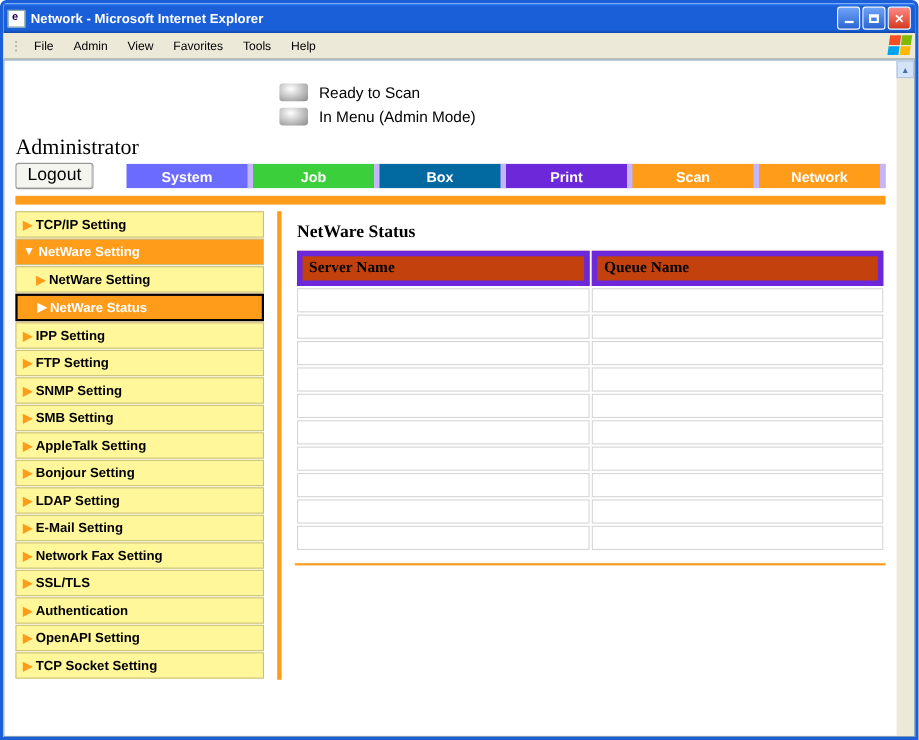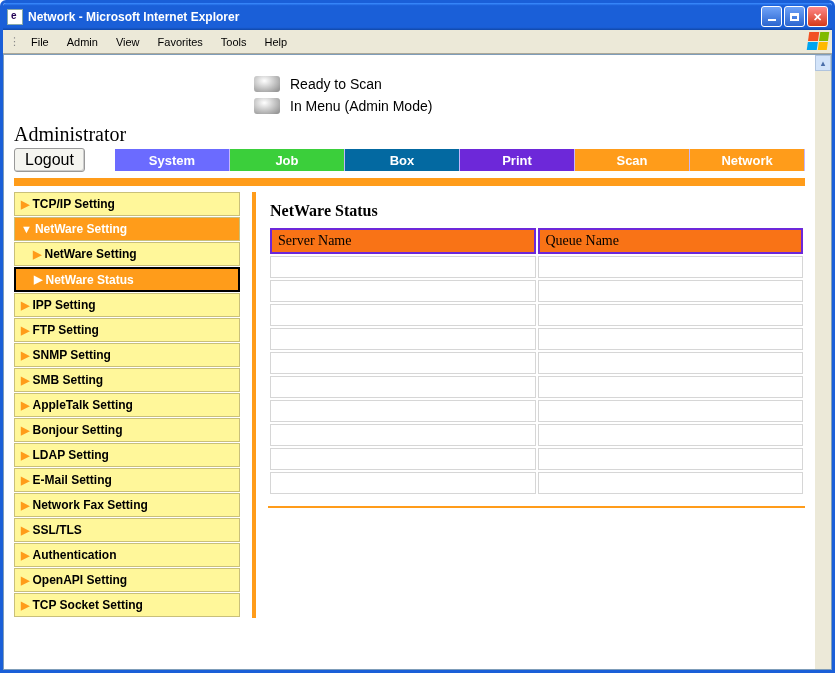--- a/index.html
+++ b/index.html
@@ -109,21 +109,21 @@
   .admin-label { font-family: "Times New Roman", serif; font-size: 20px; margin-top:6px; margin-bottom:2px;}
   .tab-row { display:flex; align-items:center; gap:0; }
   .logout-btn {
     font-size:16px; padding:2px 10px; border:1px solid #999; background:#f5f5f0;
     border-radius:3px; margin-right:30px;
     box-shadow: inset -1px -1px 0 #ccc;
   }
   .nav-tab {
     flex:1; height:22px; color:#fff; font-weight:bold; font-size:13px;
     display:flex; align-items:center; justify-content:center;
-    border-right: 1px solid #c4b5fd;
+    border-right: 5px solid #c4b5fd;
   }
   .c-system{background:#6b6bff;}
   .c-job{background:#3bcf3b;}
   .c-box{background:#0369a1;}
   .c-print{background:#6d28d9;}
   .c-scan{background:#ff9c1a;}
   .c-network{background:#ff9c1a;}
   .tab-underbar{ height:8px; background:#ff9c1a; margin-top:6px; margin-bottom:6px;}
   
   .body-cols { display:flex; align-items: flex-start; }
@@ -147,22 +147,22 @@
   .side-item.selected { background:#ff9c1a; color:#fff; border:2px solid #000; height:25px;}
   .side-item .arrow { color:#ff9c1a; margin-right:3px; font-size:11px;}
   .side-item.expanded .arrow, .side-item.selected .arrow { color:#fff; }
   
   .panel-title { font-family:"Times New Roman", serif; font-weight:bold; font-size:16px; margin:4px 0 6px 2px;}
   table.data {
     width: 100%; border-collapse: separate; border-spacing: 2px;
     font-family:"Times New Roman", serif; font-size:14px;
   }
   table.data th {
-    background:#f97316; text-align:left; font-weight:normal;
-    border:2px solid #6d28d9; padding:3px 6px; height:22px;
+    background:#c2410c; text-align:left; font-weight:bold;
+    border:5px solid #6d28d9; padding:3px 6px; height:22px;
   }
   table.data td {
     border:1px solid #d6d6d6; height:22px; background:#fff;
   }
   .panel-sep { height:2px; background:#ff9c1a; margin-top:10px;}
 </style>
 </head>
 <body>
 
 <div class="titlebar">

